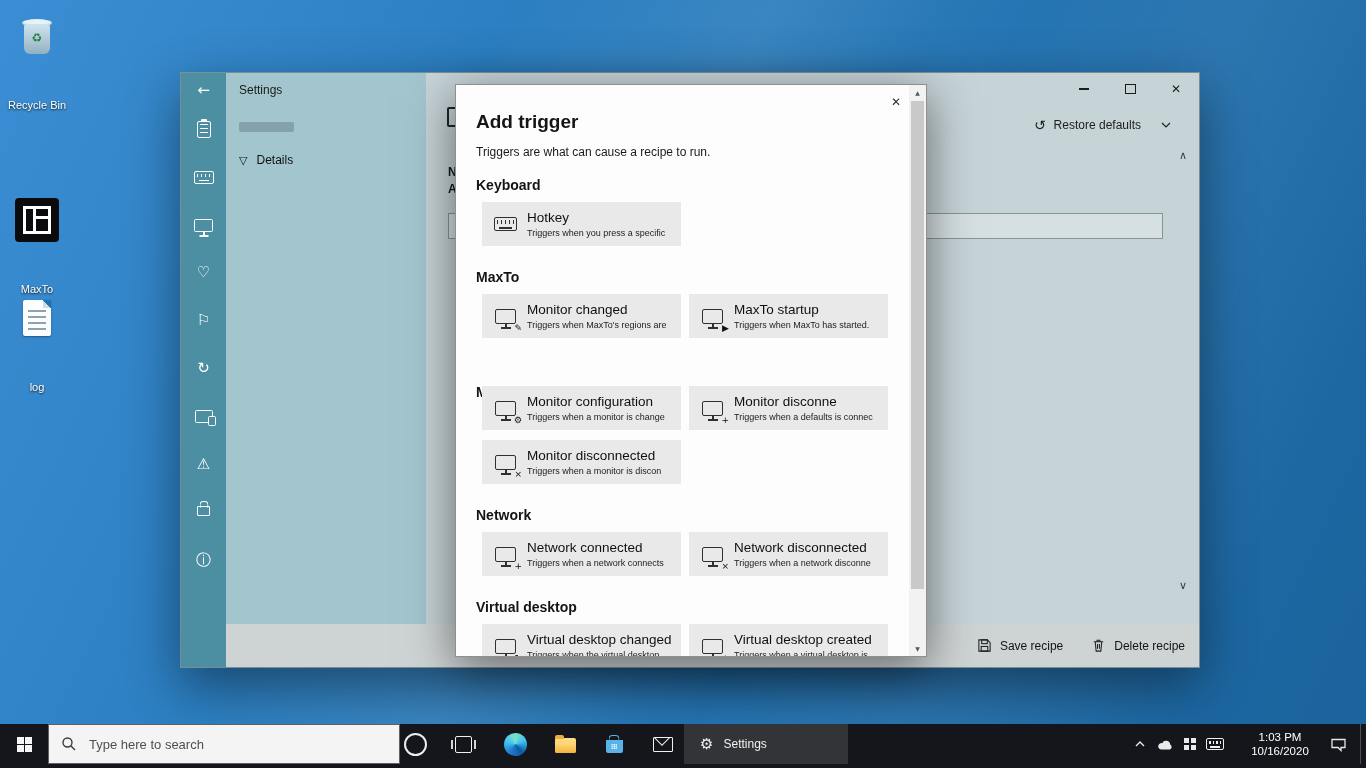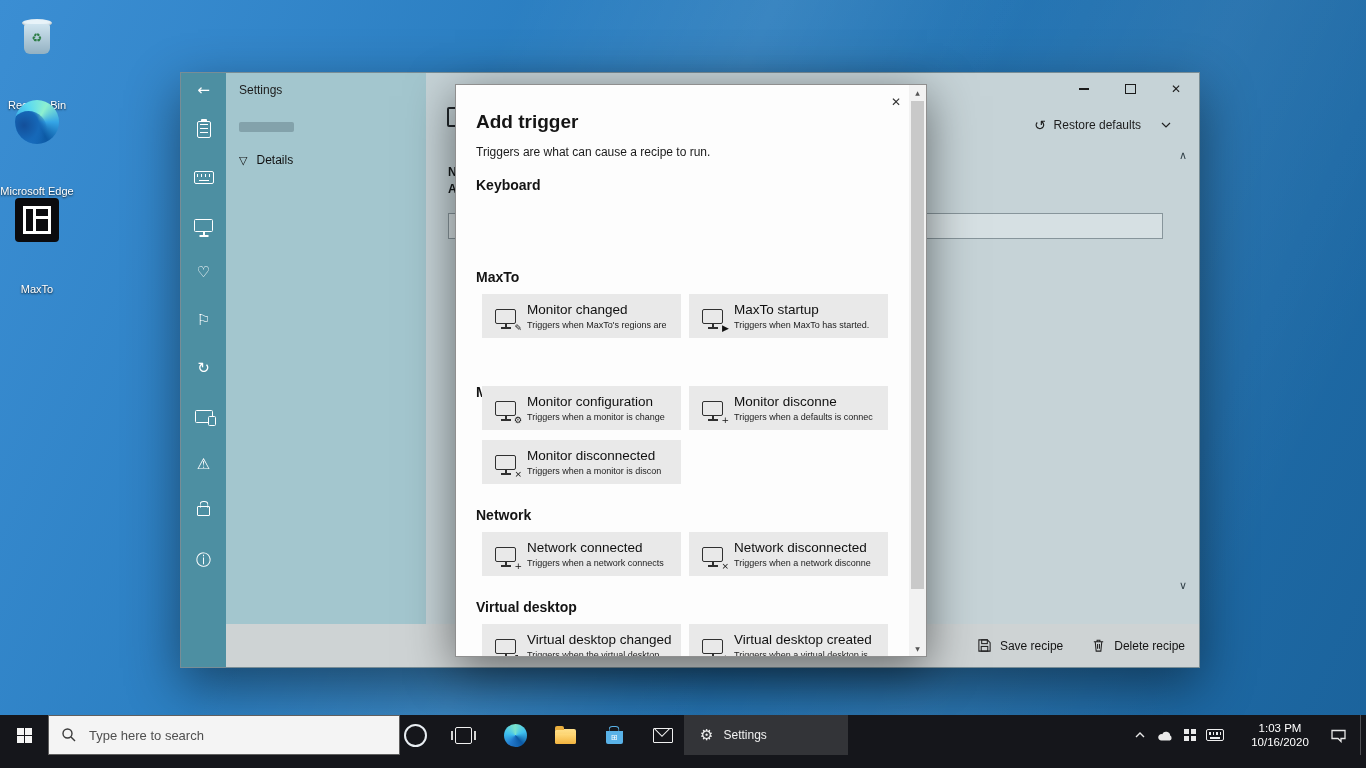--- a/index.html
+++ b/index.html
@@ -130,21 +130,21 @@
   .tk::before { content:""; position:absolute; left:2px; right:2px; top:2px; height:4px;
     background: repeating-linear-gradient(90deg,#303030 0 1.5px, transparent 1.5px 4px); }
   .tk::after { content:""; position:absolute; left:4px; right:4px; bottom:1.5px; height:1.5px; background:#303030; }
   .tbadge { position:absolute; right:-3px; bottom:-4px; font-size:9px; color:#111; line-height:1;
             background:#e9e9e9; }
   .ttext { display:flex; flex-direction:column; overflow:hidden; }
   .ttitle { font-size:13.5px; color:#101010; white-space:nowrap; overflow:hidden; }
   .tdesc  { font-size:9px; color:#222; white-space:nowrap; overflow:hidden; margin-top:3px; }
 
   
-  .taskbar { position:absolute; left:0; bottom:0; width:1366px; height:53px; background:#15161b; z-index:10; }
+  .taskbar { position:absolute; left:0; bottom:0; width:1366px; height:44px; background:#15161b; z-index:10; }
   .tbtn { position:absolute; top:0; width:48px; height:40px; display:flex; align-items:center; justify-content:center; }
   .winlogo { width:15px; height:15px; display:grid; grid-template-columns:7px 7px; grid-template-rows:7px 7px; gap:1px; }
   .winlogo div { background:#f5f5f5; }
   .searchbox { position:absolute; left:48px; top:0; width:352px; height:40px; background:#f4f4f4;
                border:1px solid #5f5f5f; box-sizing:border-box; display:flex; align-items:center;
                gap:10px; padding-left:12px; }
   .searchinput { border:none; outline:none; background:transparent; flex:1; font-size:13px;
                  color:#4f4f4f; font-family:"Liberation Sans", sans-serif; }
   .searchinput::placeholder { color:#4f4f4f; opacity:1; }
   .cortana { width:19px; height:19px; border:2px solid #e8edf2; border-radius:50%; }
@@ -192,36 +192,38 @@
     <div class="art">
       <div class="bin">
         <div class="rim"></div>
           <div class="body"></div>
         <span class="glyph arr">♻</span>
       </div>
     </div>
     <div class="lbl">Recycle Bin</div>
   </div>
 
-  <div class="dicon" style="top:98px;">
-    <div class="art">
-        <div class="edgeball"></div>
-      </div>
-    <div class="lbl">Microsoft Edge</div>
-  </div>
 
   <div class="dicon" style="top:196px;">
     <div class="art">
         <div class="maxtoicon">
           <div class="mx"></div>
         </div>
       </div>
     <div class="lbl">MaxTo</div>
   </div>
 
+  <div class="dicon" style="top:294px;">
+    <div class="art">
+        <div class="doc">
+          <div class="lines"></div>
+        </div>
+      </div>
+    <div class="lbl">log</div>
+  </div>
 </div>
 
 <div class="window">
 
   <div class="rail">
     <div class="ricon glyph" style="top:8px;">←</div>
     <div class="ricon" style="top:47px;">
         <span class="i-clip"></span>
       </div>
     <div class="ricon" style="top:95px;">
@@ -302,20 +304,29 @@
   <div class="dtitle">Add trigger</div>
   <div class="dsub">Triggers are what can cause a recipe to run.</div>
   <div class="dclose glyph">✕</div>
 
   <div class="shead" style="top:92px;">Keyboard</div>
   <div class="shead" style="top:184px;">MaxTo</div>
   <div class="shead" style="top:276px;margin-top:23px;">Monitor</div>
   <div class="shead" style="top:422px;">Network</div>
   <div class="shead" style="top:514px;">Virtual desktop</div>
 
+  <div class="tile" style="left:26px; top:117px;">
+    <span class="ticon">
+        <span class="tk"></span>
+      </span>
+    <span class="ttext">
+        <span class="ttitle">Hotkey</span>
+        <span class="tdesc">Triggers when you press a specific</span>
+      </span>
+  </div>
 
   <div class="tile" style="left:26px; top:209px;">
     <span class="ticon">
         <span class="tm"></span>
         <span class="tbadge glyph">✎</span>
       </span>
     <span class="ttext">
         <span class="ttitle">Monitor changed</span>
         <span class="tdesc">Triggers when MaxTo's regions are</span>
       </span>

